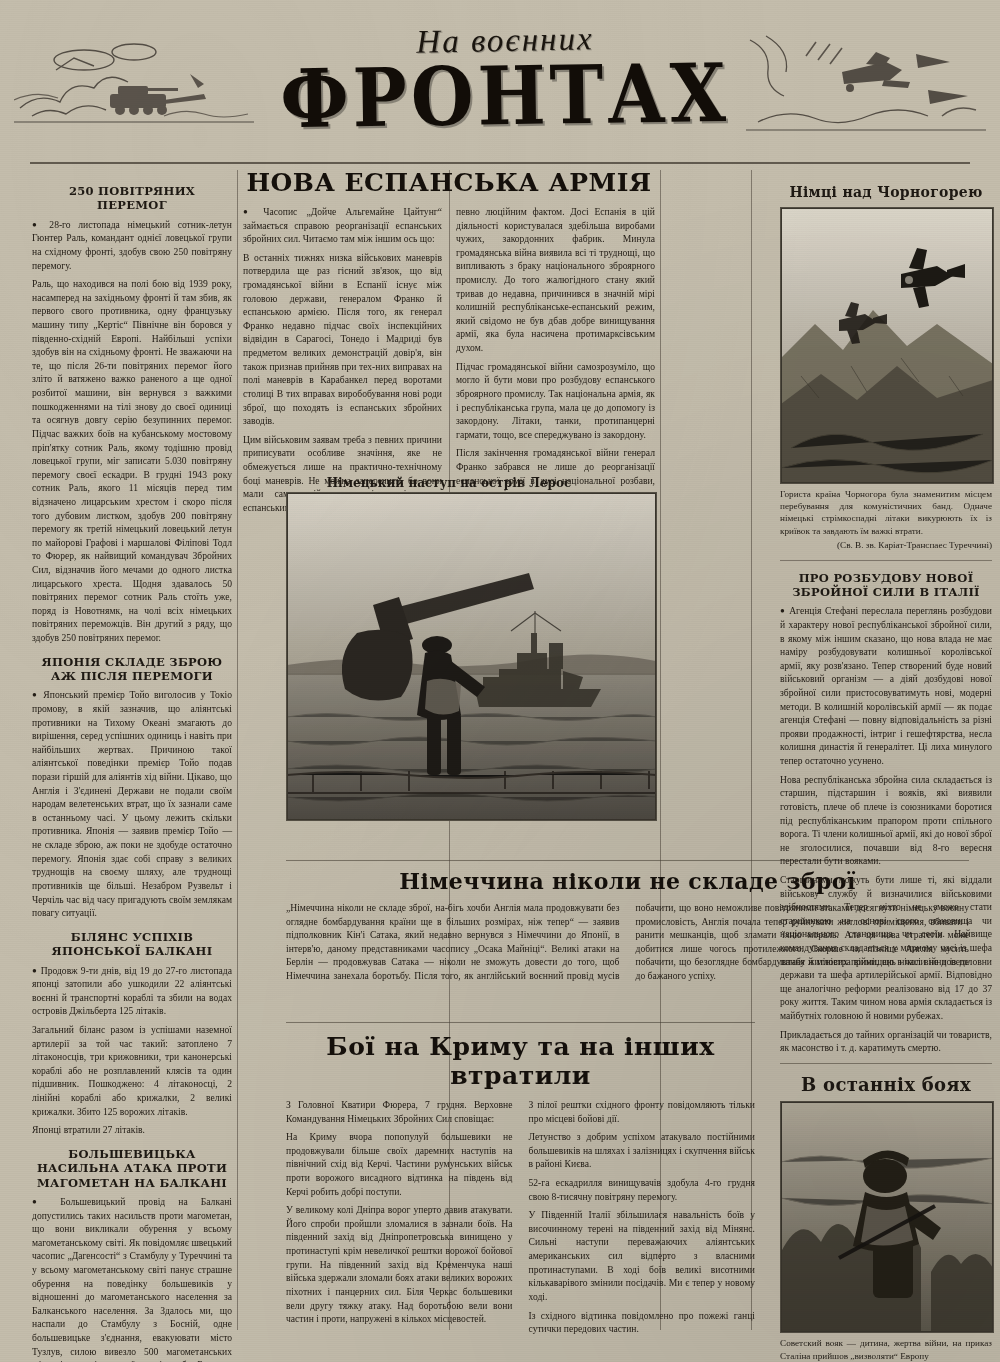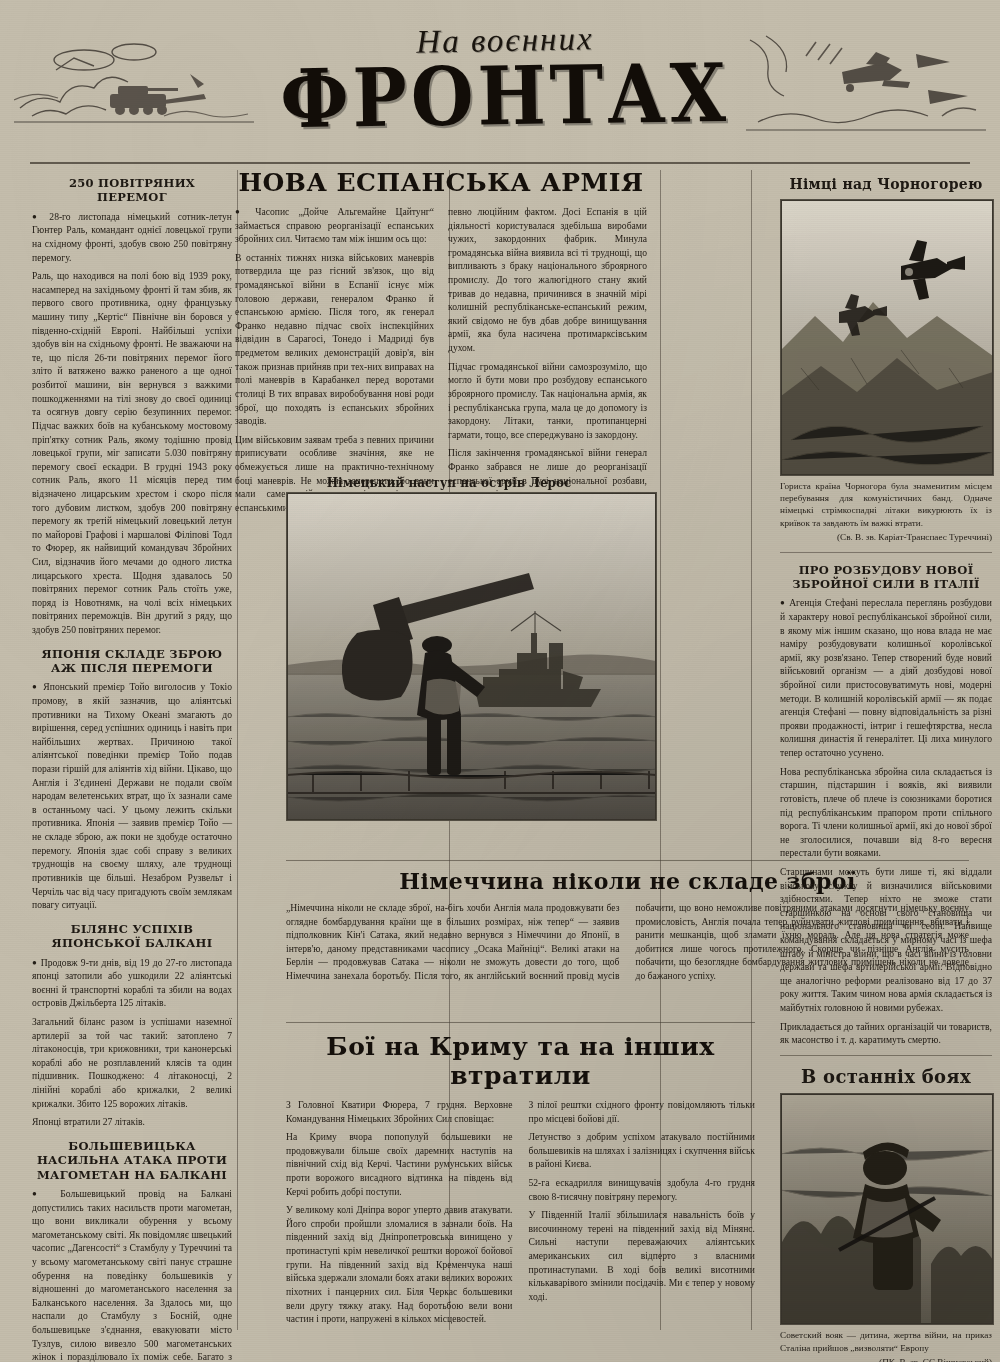--- a/index.html
+++ b/index.html
@@ -95,21 +95,21 @@
   h2.head {
     font-family: "DejaVu Serif", serif;
     font-weight: bold;
     font-size: 11.5px;
     text-align: center;
     margin: 10px 0 5px 0;
     letter-spacing: .3px;
     line-height: 1.25;
     color: #201b15;
   }
-  h2.head.first { margin-top: 8px; }
+  h2.head.first { margin-top: 16px; }
 
   h1.bighead {
     font-family: "DejaVu Serif", serif;
     font-weight: bold;
     font-size: 25px;
     text-align: center;
     margin: 0 0 8px 0;
     letter-spacing: .5px;
     color: #17120d;
   }
@@ -159,21 +159,21 @@
     background: #6f6a5f;
     overflow: hidden;
     border: 1px solid #555045;
   }
 
   
   .sec {
     position: absolute;
     box-sizing: border-box;
   }
-  .sec-spain { left: 235px; top: 168px; width: 412px; }
+  .sec-spain { left: 243px; top: 168px; width: 412px; }
   .sec-leros-title { left: 243px; top: 470px; width: 412px; }
   .photo-leros { position: absolute; left: 286px; top: 492px; width: 369px; height: 327px; }
   .sec-leros-cap { position: absolute; left: 286px; top: 824px; width: 369px; }
   .sec-germany { position: absolute; left: 286px; top: 868px; width: 683px; }
   .sec-krym { position: absolute; left: 286px; top: 1032px; width: 469px; }
 
   .twocol { column-count: 2; column-gap: 14px; }
 
   .sep {
     height: 1px;
@@ -365,20 +365,21 @@
     <div class="hline" style="left:0; top:-10px; width:469px;"></div>
     <h1 class="bighead">Бої на Криму та на інших втратили</h1>
     <div class="twocol" style="column-gap:16px;">
       <p class="body">З Головної Кватири Фюрера, 7 грудня. Верховне Командування Німецьких Збройних Сил сповіщає:</p>
       <p class="body">На Криму вчора попопулуй большевики не продовжували більше своїх даремних наступів на північний схід від Керчі. Частини румунських військ проти ворожого висадного відтинка на південь від Керчі робить добрі поступи.</p>
       <p class="body">У великому колі Дніпра ворог уперто давив атакувати. Його спроби пройшли зломалися в зазнали боїв. На південний захід від Дніпропетровська винищено у протинаступі крім невеличкої рештки ворожої бойової групи. На південний захід від Кременчука наші війська здержали зломали боях атаки великих ворожих піхотних і панцерних сил. Біля Черкас большевики вели другу тяжку атаку. Над боротьбою вели вони частин і проти, напружені в кількох місцевостей.</p>
       <p class="body">З пілої рештки східного фронту повідомляють тільки про місцеві бойові дії.</p>
       <p class="body">Летунство з добрим успіхом атакувало постійними большевиків на шляхах і залізницях і скупчення військ в районі Києва.</p>
       <p class="body">52-га ескадрилля винищувачів здобула 4-го грудня свою 8-тисячну повітряну перемогу.</p>
       <p class="body">У Південній Італії збільшилася навальність боїв у височинному терені на південний захід від Мінянс. Сильні наступи переважаючих аліянтських американських сил відперто з власними протинаступами. В ході боїв великі висотними кількаварівого змінили посідачів. Ми є тепер у новому ході.</p>
+      <p class="body">Із східного відтинка повідомлено про пожежі ганці сутички передових частин.</p>
     </div>
   </div>
 
   <div class="col col5">
     <h2 class="head first" style="font-size:14px;">Німці над Чорногорею</h2>
 
     <div class="photo" style="width:212px;height:275px;margin-top:4px;">
       <svg width="212" height="275" viewBox="0 0 212 275" preserveAspectRatio="none">
         <defs>
           <linearGradient id="mtSky" x1="0" y1="0" x2="0" y2="1">

